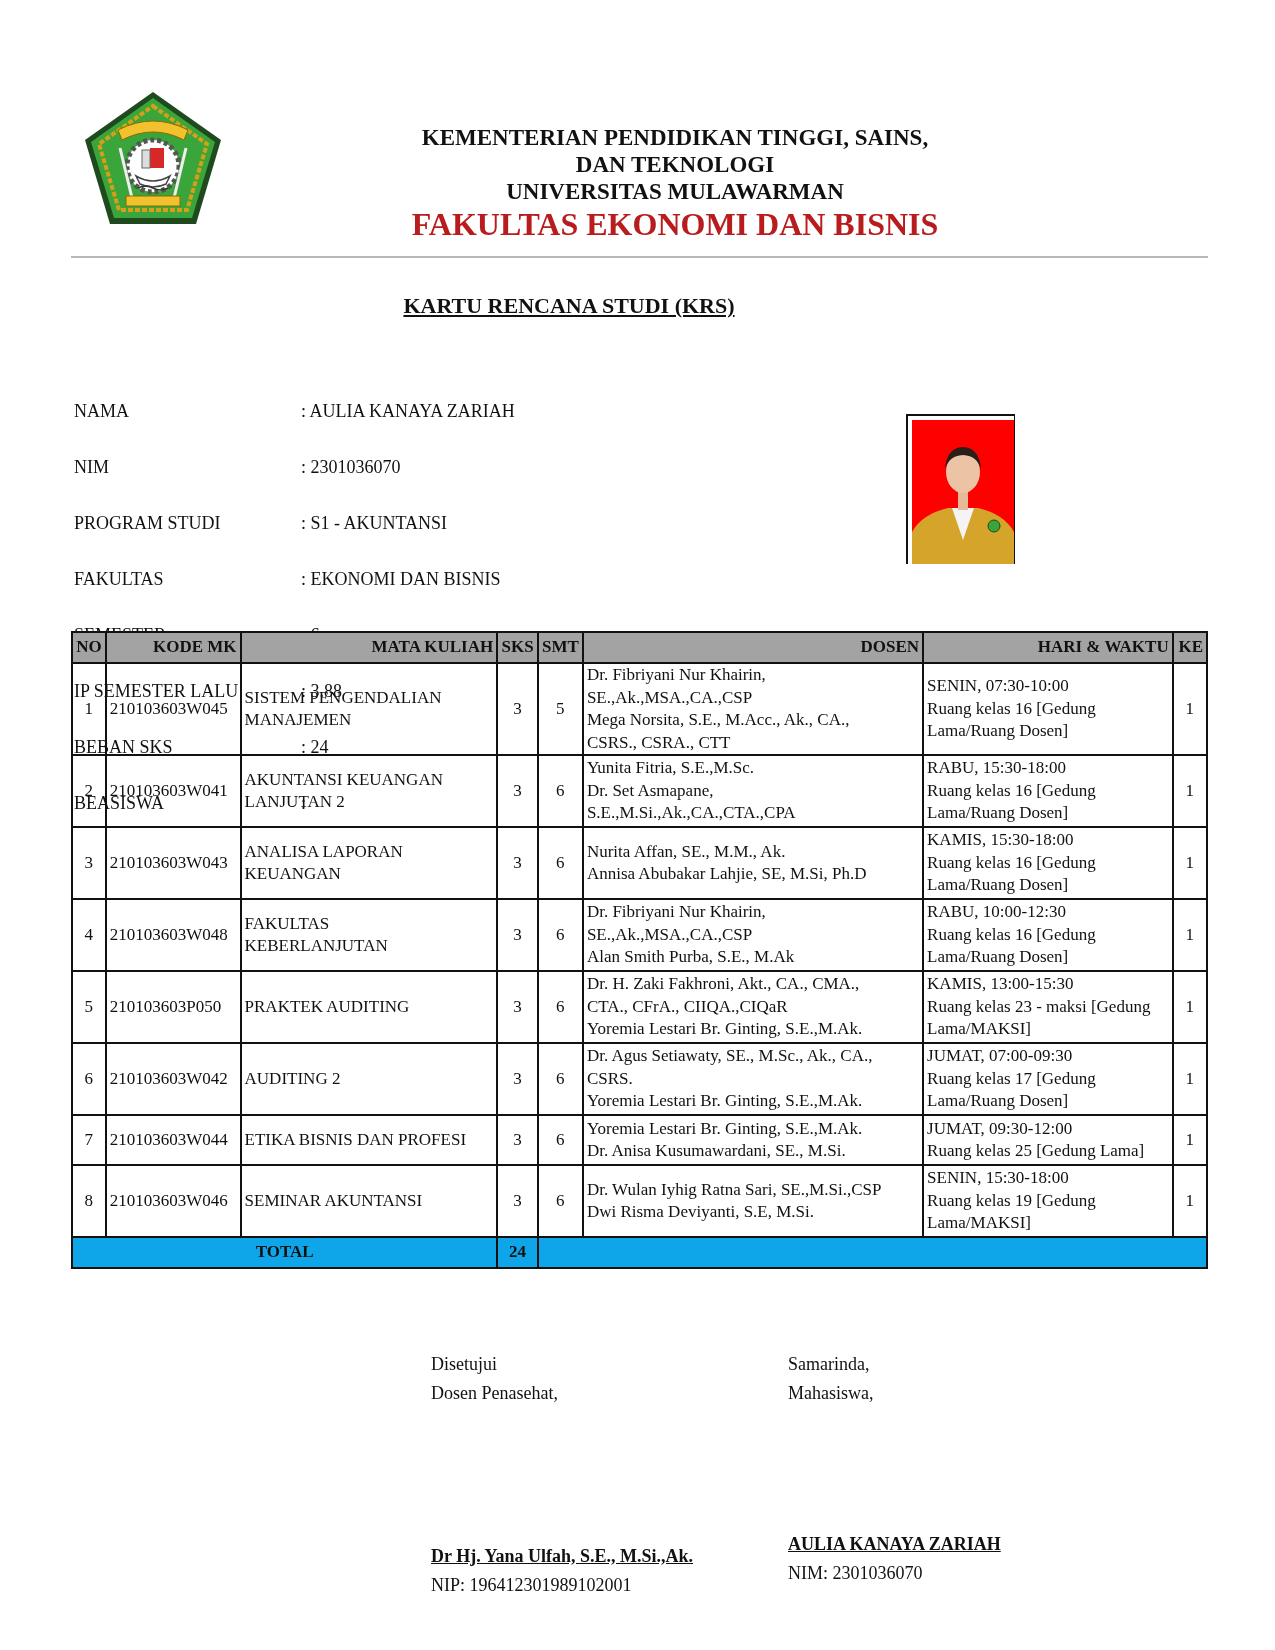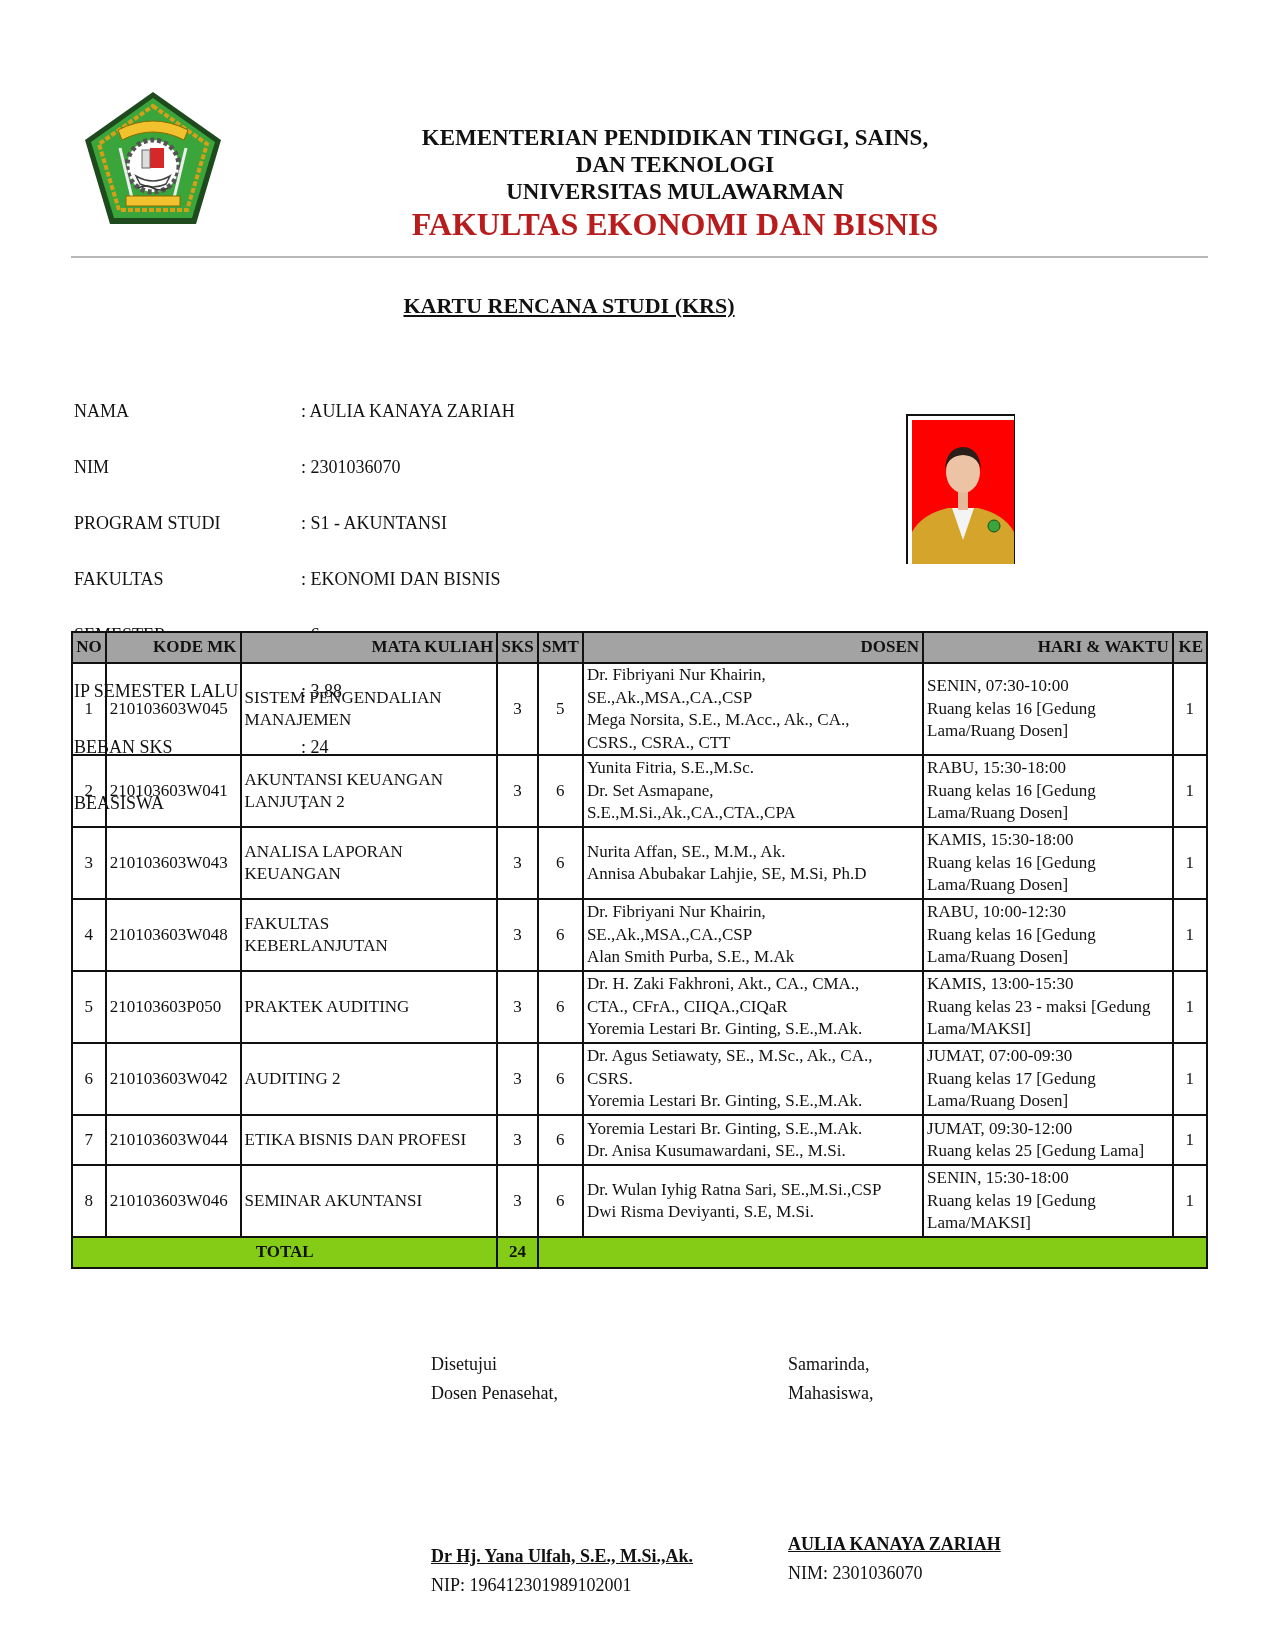--- a/index.html
+++ b/index.html
@@ -28,21 +28,21 @@
     }
     .photo { position: absolute; left: 4px; top: 4px; width: 102px; height: 144px; background: #ff0000; overflow: hidden; }
     table.krs {
       position: absolute; left: 71px; top: 631px; width: 1137px;
       border-collapse: collapse; font-size: 17px; line-height: 22.5px;
     }
     table.krs th, table.krs td { border: 2px solid #111; padding: 0 3px; vertical-align: middle; }
     table.krs th { background: #a3a3a3; font-weight: bold; height: 29px; text-align: right; }
     table.krs td.c { text-align: center; }
     table.krs td.l { text-align: left; }
-    table.krs tr.total td { background: #84cc16; font-weight: bold; height: 29px; }
+    table.krs tr.total td { background: #0ea5e9; font-weight: bold; height: 29px; }
     .sign { position: absolute; font-size: 18px; line-height: 29px; }
     .sign .name { font-weight: bold; text-decoration: underline; }
   </style>
 </head>
 <body>
 
 <div class="logo">
   <svg width="146" height="142" viewBox="0 0 146 142">
     <polygon points="73,4 141,52 116,136 30,136 5,52" fill="#1e4a1e"></polygon>
     <polygon points="73,10 135,54 112,130 34,130 11,54" fill="#3aa53a"></polygon>

